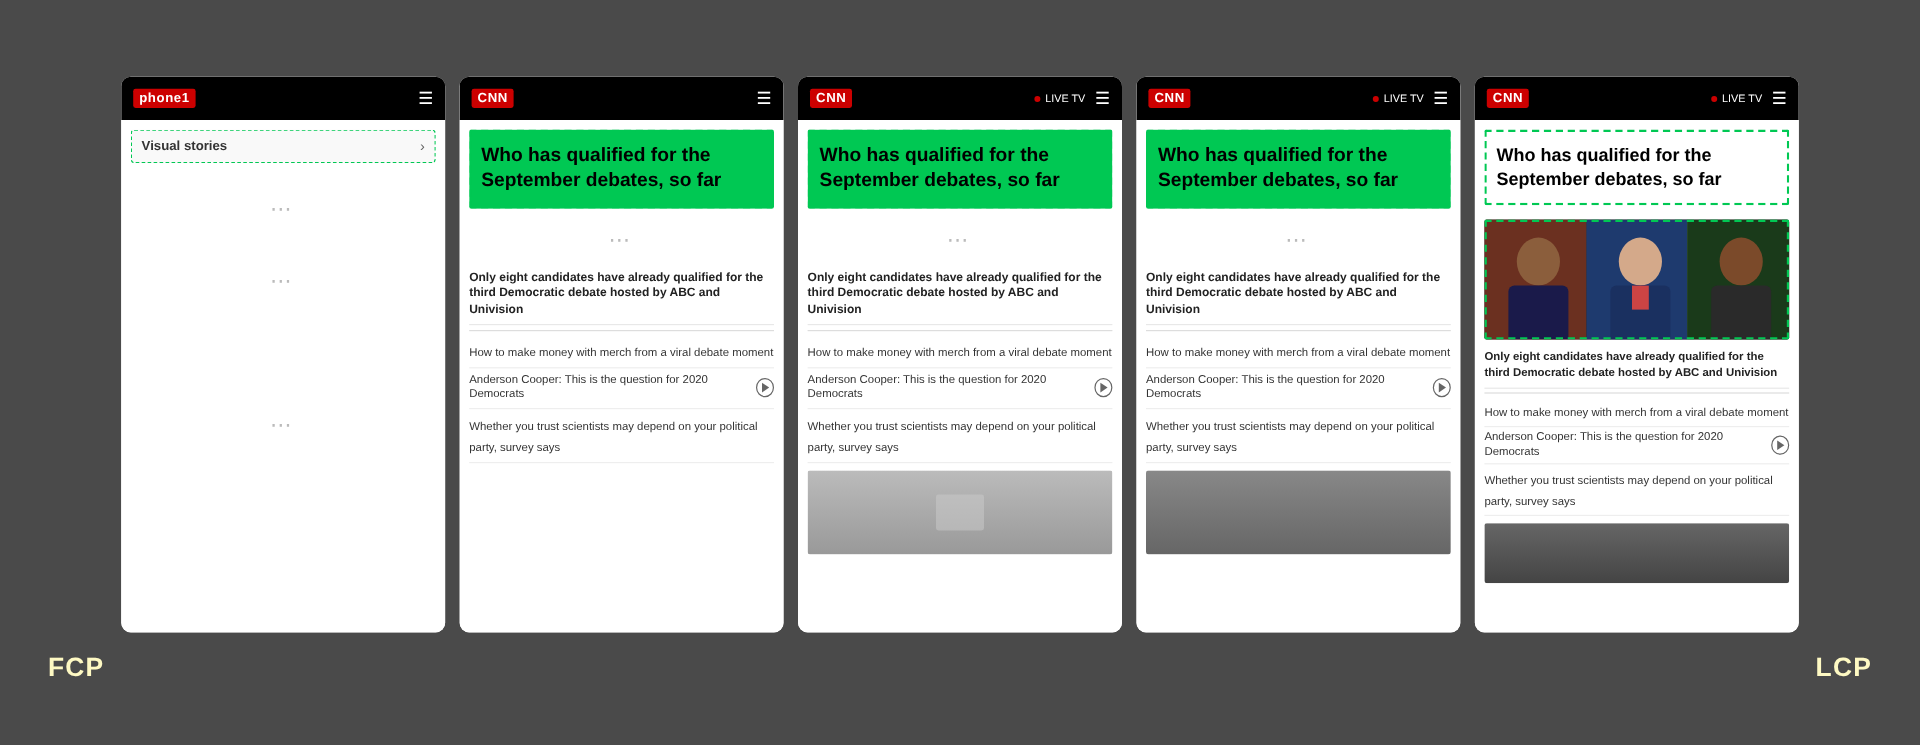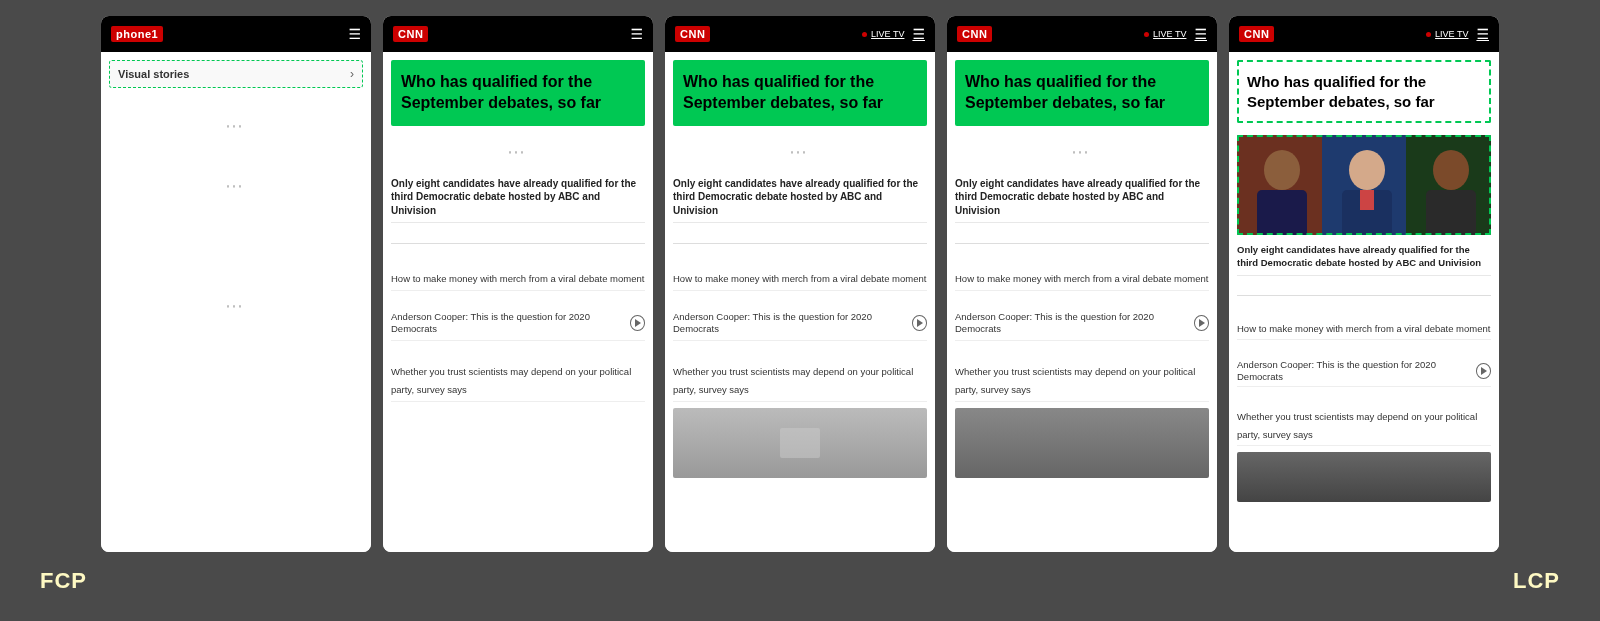--- a/index.html
+++ b/index.html
@@ -21,25 +21,26 @@
       justify-content: center;
       gap: 12px;
       padding: 16px 20px 0 20px;
       width: 100%;
     }
     .phone-frame {
       background: #fff;
       border-radius: 8px;
       overflow: hidden;
       width: 270px;
-      height: 536px;
+      height: 463px;
       flex-shrink: 0;
       display: flex;
       flex-direction: column;
       position: relative;
+      margin-top: 48px;
     }
     .cnn-header {
       background: #000;
       height: 36px;
       display: flex;
       align-items: center;
       justify-content: space-between;
       padding: 0 10px;
       flex-shrink: 0;
     }
@@ -55,21 +56,20 @@
     .cnn-menu-icon {
       color: #fff;
       font-size: 14px;
     }
     .live-tv-badge {
       display: flex;
       align-items: center;
       gap: 4px;
       color: #fff;
       font-size: 9px;
-      text-decoration: underline;
     }
     .live-dot {
       width: 5px;
       height: 5px;
       background: #cc0000;
       border-radius: 50%;
     }
     .phone-content {
       flex: 1;
       overflow: hidden;
@@ -127,21 +127,21 @@
       font-size: 16px;
       font-weight: 700;
       color: #000;
       line-height: 1.3;
       text-align: left;
     }
     .article-list {
       padding: 0 8px;
       display: flex;
       flex-direction: column;
-      gap: 16px;
+      gap: 0;
     }
     .article-item {
       padding: 5px 0;
       border-bottom: 1px solid #e8e8e8;
     }
     .article-text {
       font-size: 10px;
       color: #222;
       line-height: 1.35;
       font-weight: 600;

